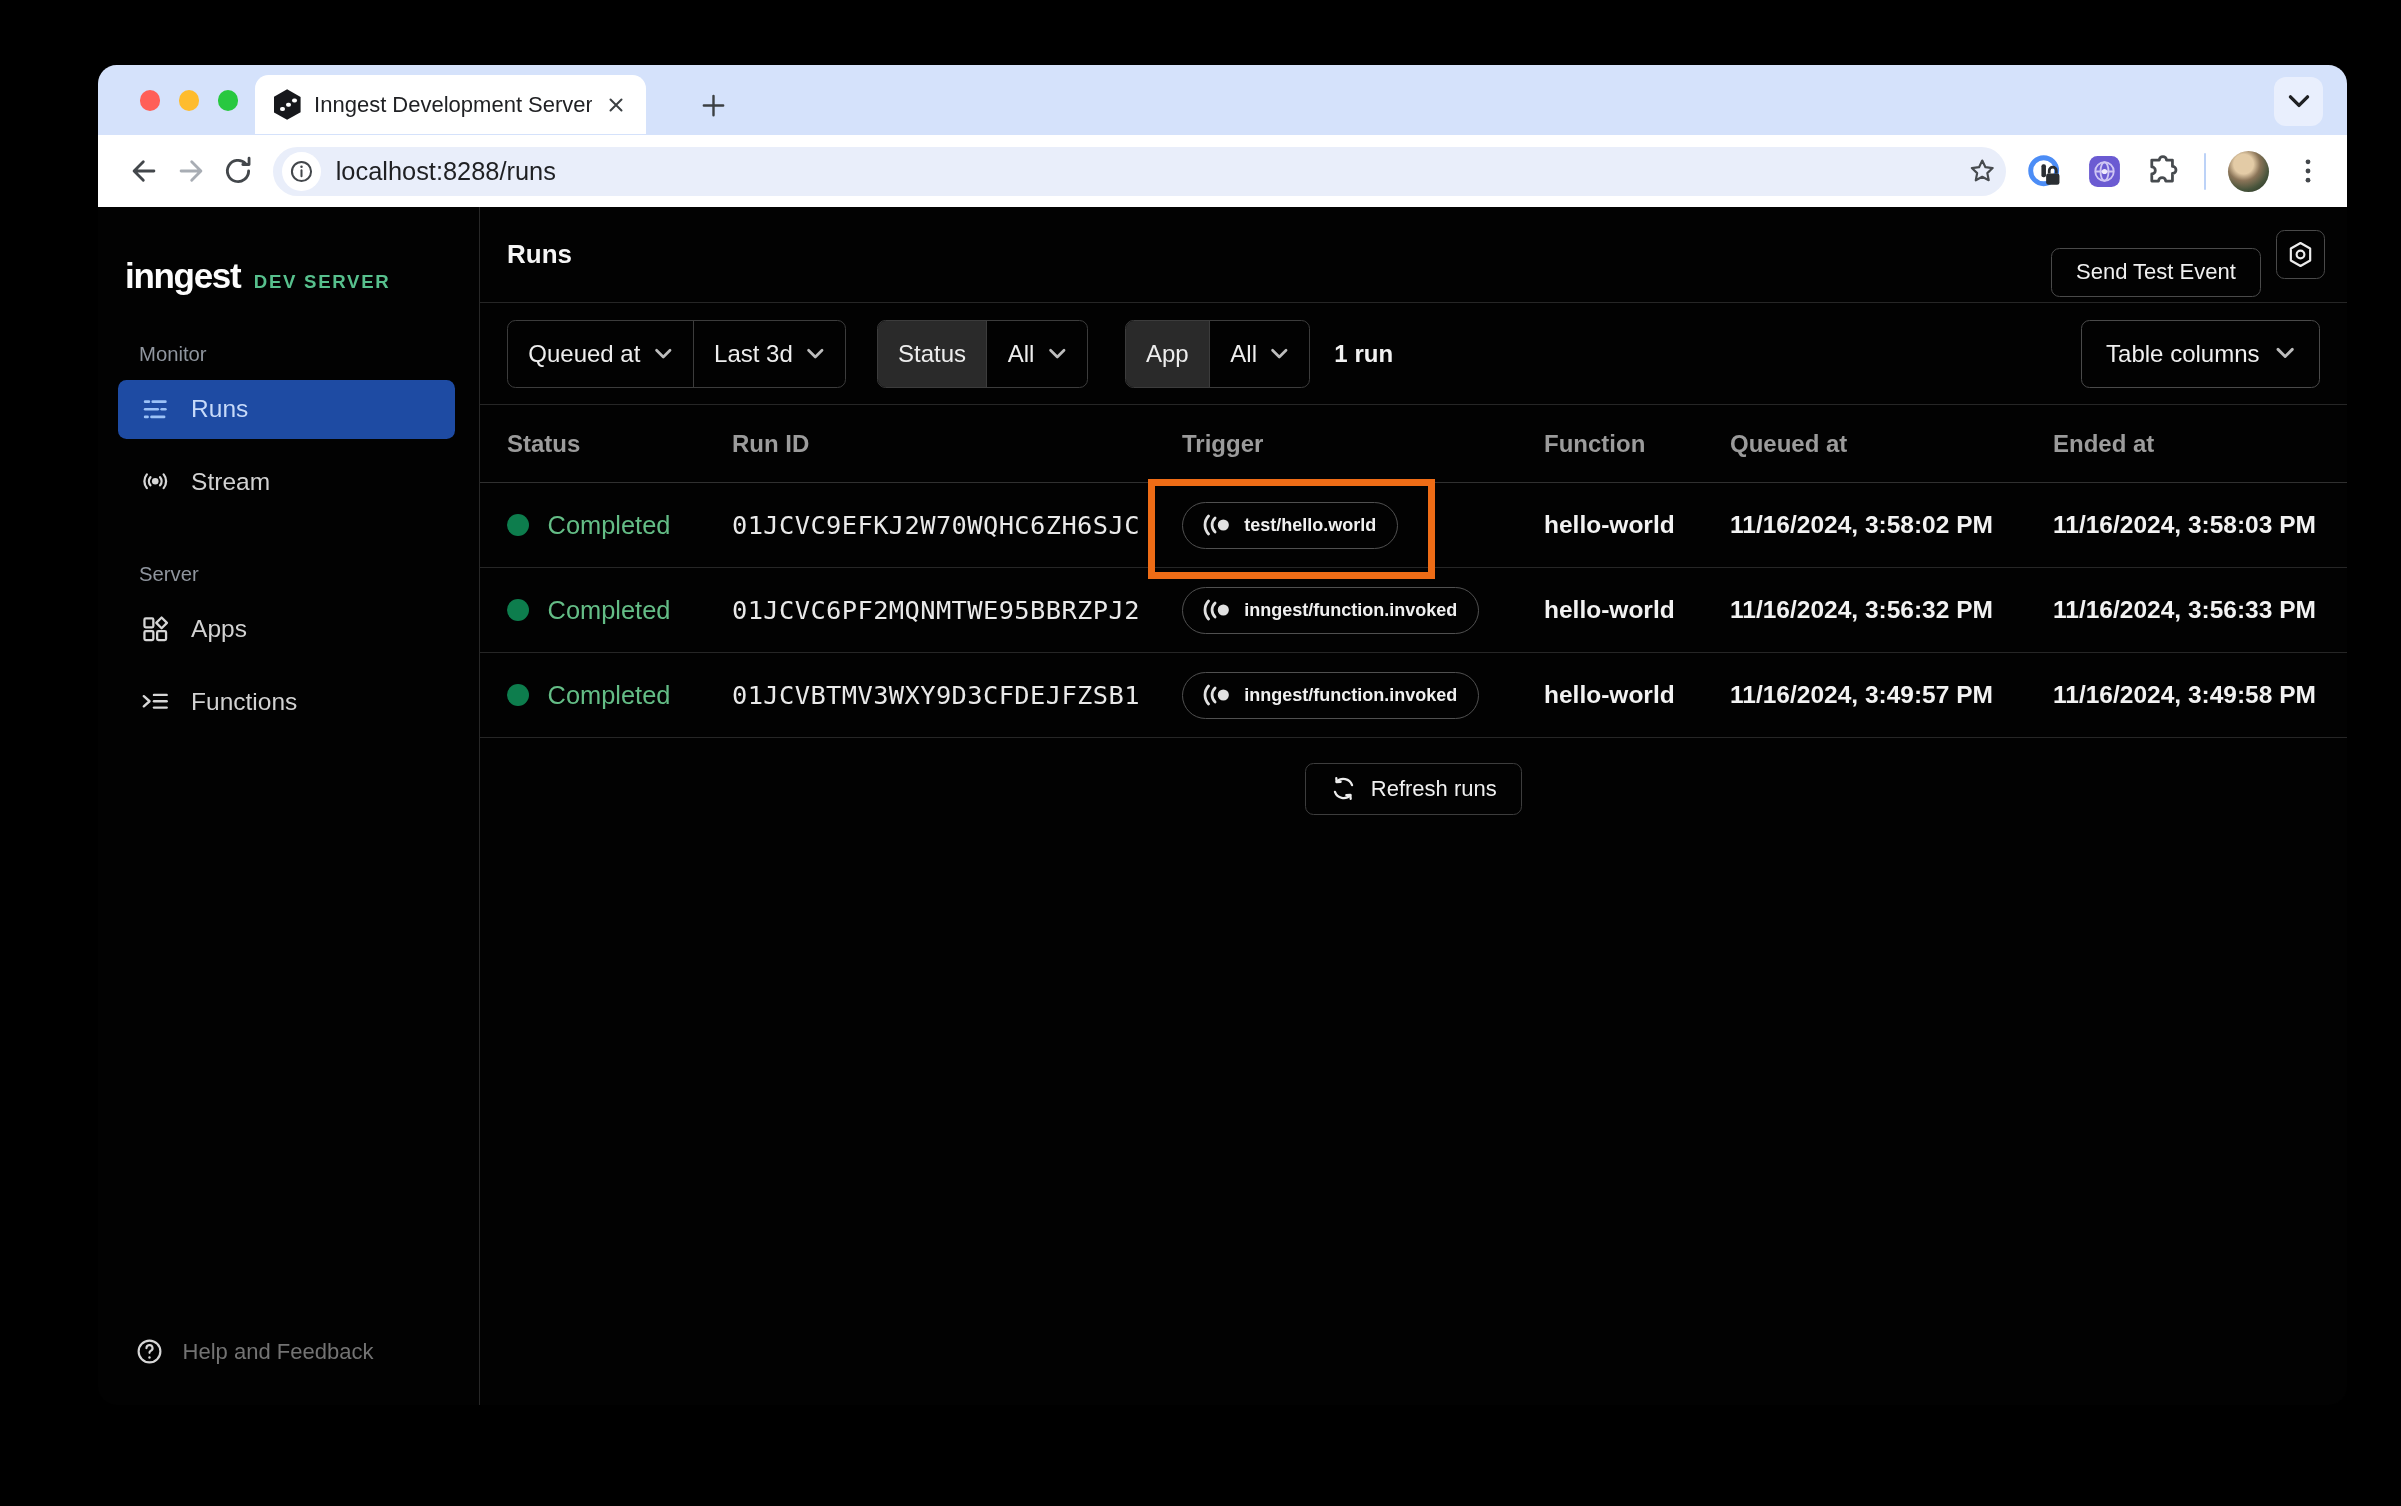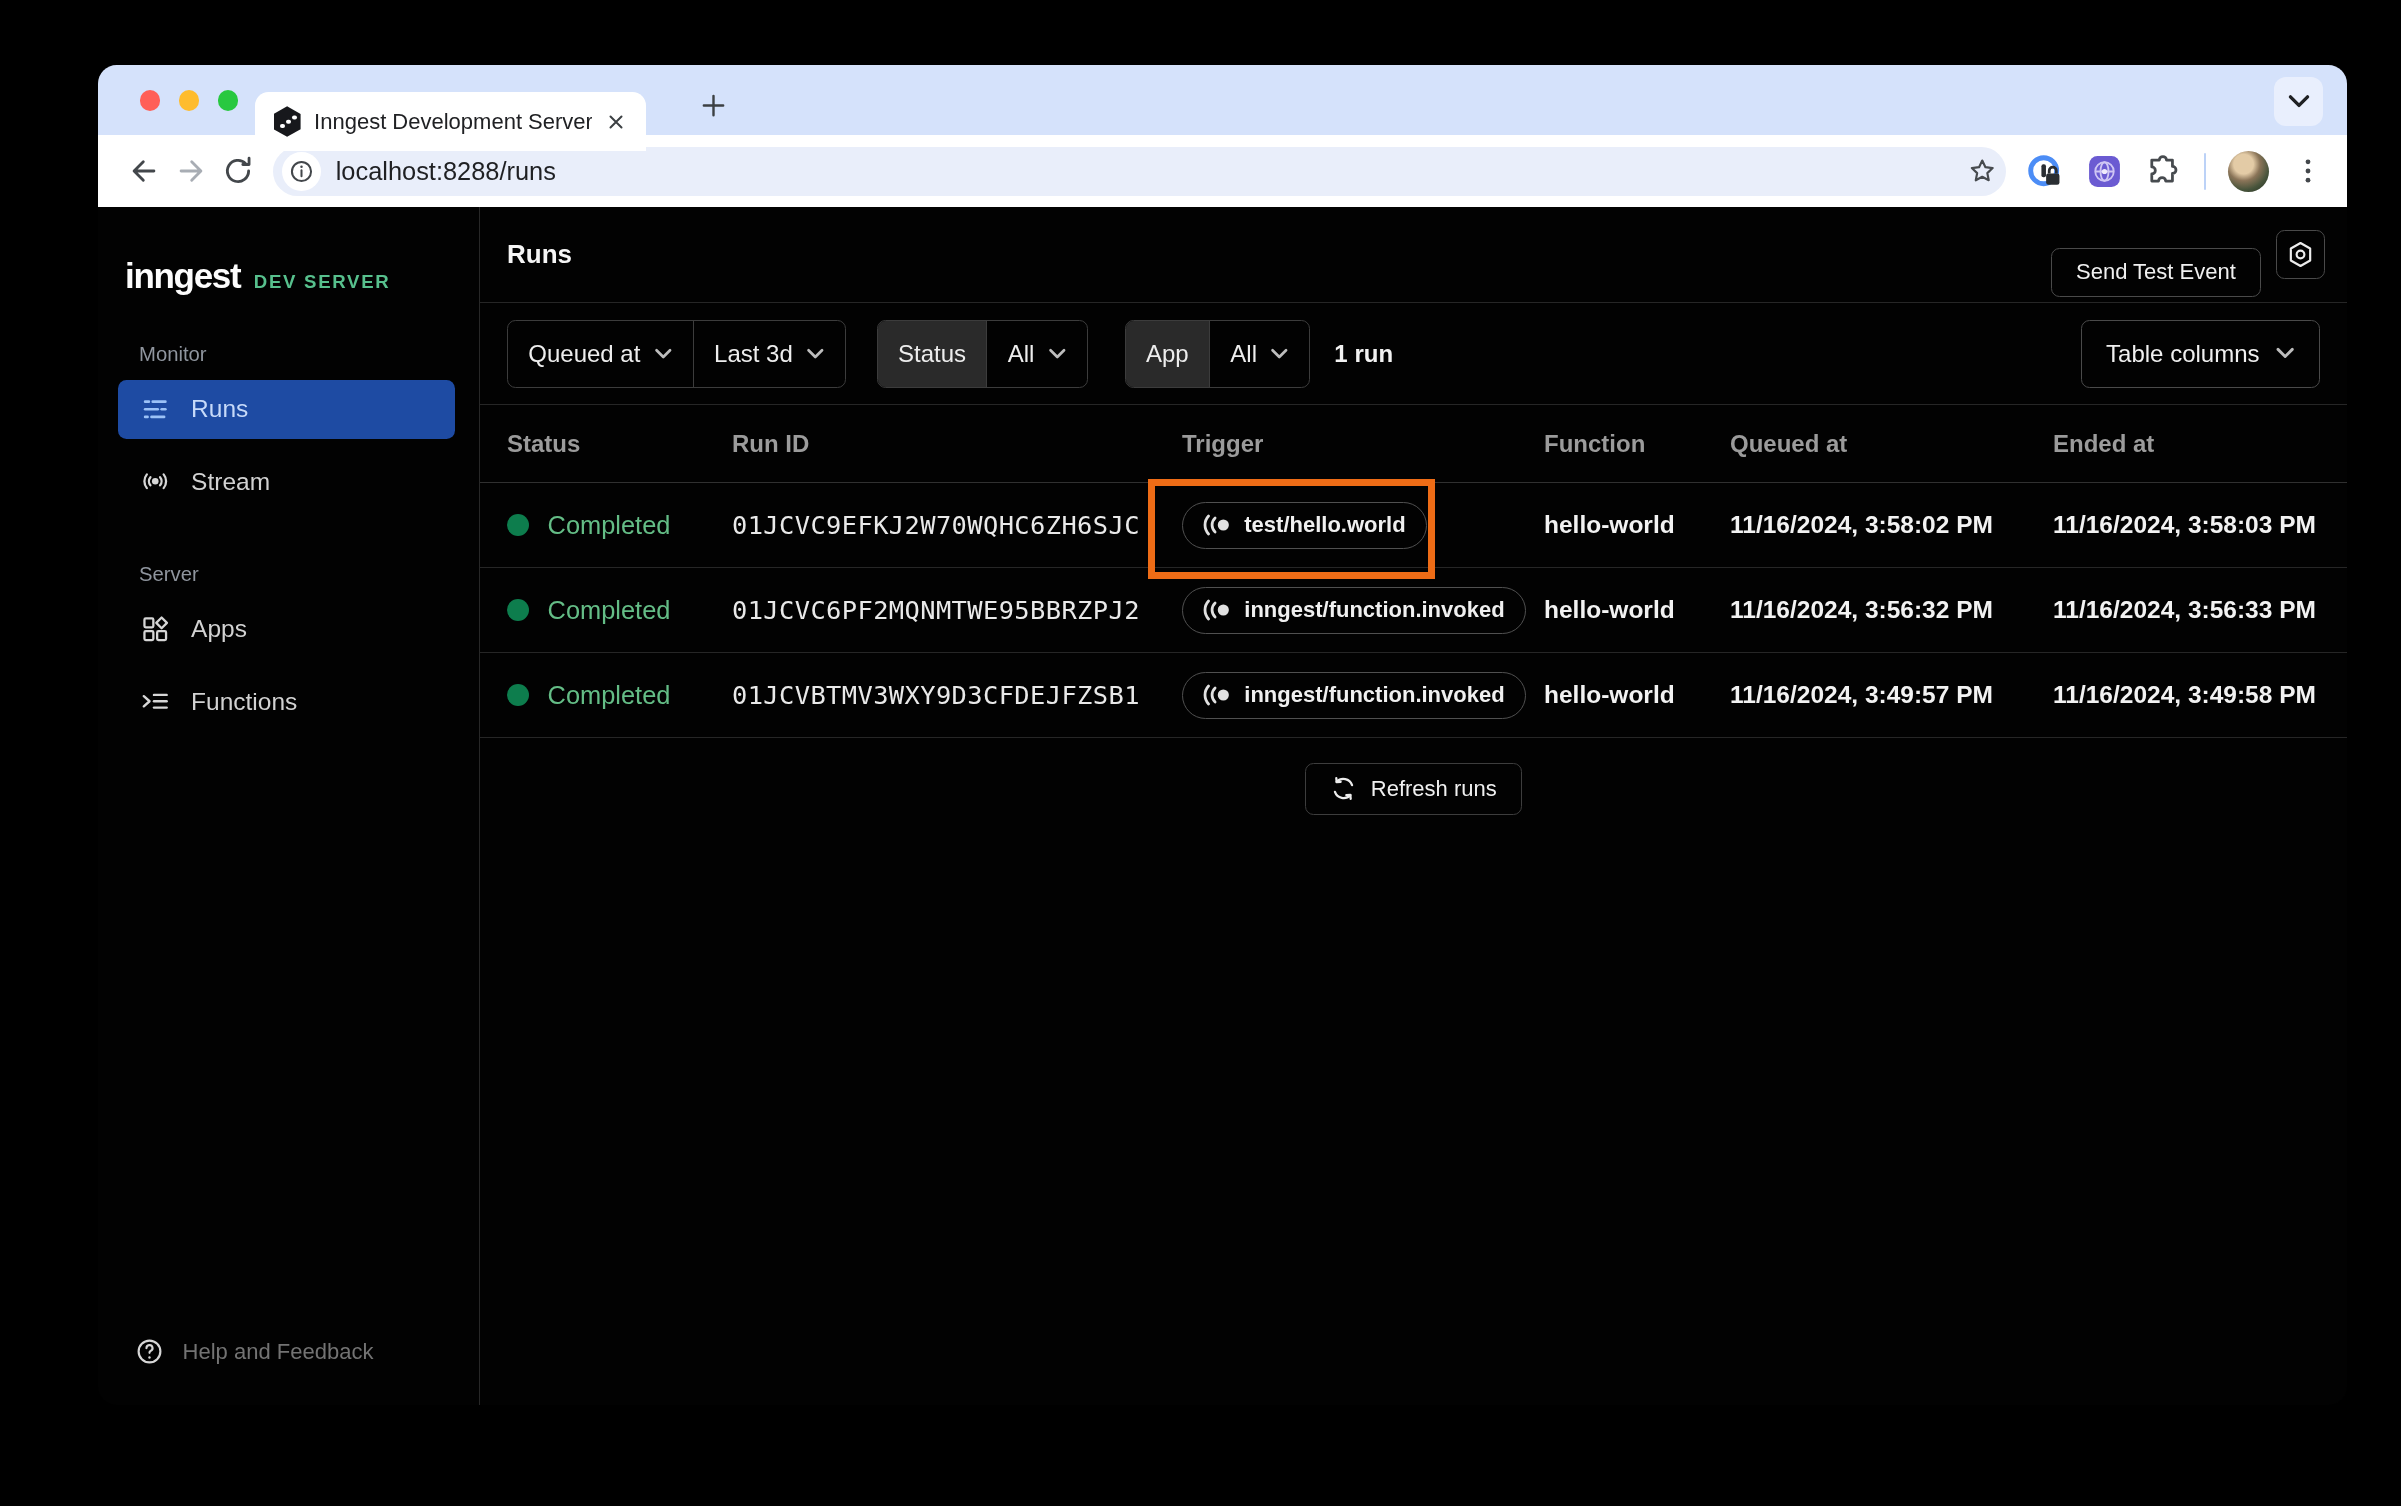--- a/index.html
+++ b/index.html
@@ -8,21 +8,21 @@
 
   
   .window { position:absolute; left:98px; top:65px; width:2249px; height:1340px;
     border-radius:18.6px; overflow:hidden; display:flex; flex-direction:column; background:#050505; }
 
   
   .tabstrip { height:70px; background:#D5E2FB; position:relative; flex:none; }
   .traffic { position:absolute; left:42px; top:25.4px; display:flex; gap:18.6px; }
   .light { width:20.3px; height:20.3px; border-radius:50%; }
   .light.red { background:#FF5F57; } .light.yellow { background:#FEBC2E; } .light.green { background:#28C840; }
-  .tab { position:absolute; left:157px; top:27px; width:391px; height:59px; background:#fff;
+  .tab { position:absolute; left:157px; top:10px; width:391px; height:59px; background:#fff;
     border-radius:13.5px 13.5px 0 0; display:flex; align-items:center; padding:0 18.6px; gap:13.5px; }
   .favicon { width:27px; height:30.5px; background:#17181C; position:relative; flex:none;
     clip-path:polygon(50% 0%,100% 25%,100% 75%,50% 100%,0% 75%,0% 25%); }
   .favicon span { position:absolute; left:6.8px; top:18px; width:4.2px; height:4.2px; border-radius:50%;
     background:#fff; box-shadow:6px -4.2px 0 #fff, 12px -8.5px 0 #fff; }
   .tab-title { font-size:22px; color:#202124; white-space:nowrap; overflow:hidden; flex:1; }
   .newtab { position:absolute; left:592px; top:17px; width:47px; height:47px; display:flex;
     align-items:center; justify-content:center; border-radius:50%; }
   .win-chevron { position:absolute; right:24px; top:12px; width:49px; height:49px; background:#E9EFFD;
     border-radius:12px; display:flex; align-items:center; justify-content:center; }
@@ -87,21 +87,21 @@
   .thead { height:78px; flex:none; border-bottom:0.8px solid #303030; display:grid;
     grid-template-columns:225px 450px 362px 186px 323px 1fr; align-items:center;
     padding-left:27px; color:#9B9B9B; font-size:24px; font-weight:600; }
   .trow { height:85px; flex:none; border-bottom:0.8px solid #262626; display:grid;
     grid-template-columns:225px 450px 362px 186px 323px 1fr; align-items:center; padding-left:27px; }
   .status-cell { display:flex; align-items:center; gap:18.6px; }
   .dot { width:22px; height:22px; border-radius:50%; background:#0D7D4D; flex:none; }
   .status-txt { font-size:25.4px; font-weight:500; color:#64BD86; }
   .runid { font-family:"DejaVu Sans Mono", monospace; font-size:25.4px; color:#E9E9E9; letter-spacing:0.4px; }
   .badge { display:inline-flex; align-items:center; gap:12px; height:47px; padding:0 20.3px;
-    border:1.7px solid #505050; border-radius:845px; font-size:22px; font-weight:600;
+    border:1.7px solid #505050; border-radius:845px; font-size:18px; font-weight:600;
     color:#F0F0F0; width:max-content; }
   .fn-cell { font-size:24.5px; font-weight:600; color:#F2F2F2; }
   .ts-cell { font-size:24.5px; font-weight:600; color:#F2F2F2; }
 
   .refresh-wrap { display:flex; justify-content:center; margin-top:24.5px; }
   .refresh-btn { height:52px; padding:0 24px; font-size:22px; font-weight:500; gap:13.5px;
     border:0.8px solid #3D3D3D; }
 
   .highlight-box { position:absolute; left:668px; top:272px; width:287px; height:100px;
     border:7.6px solid #EE6C16; pointer-events:none; }

